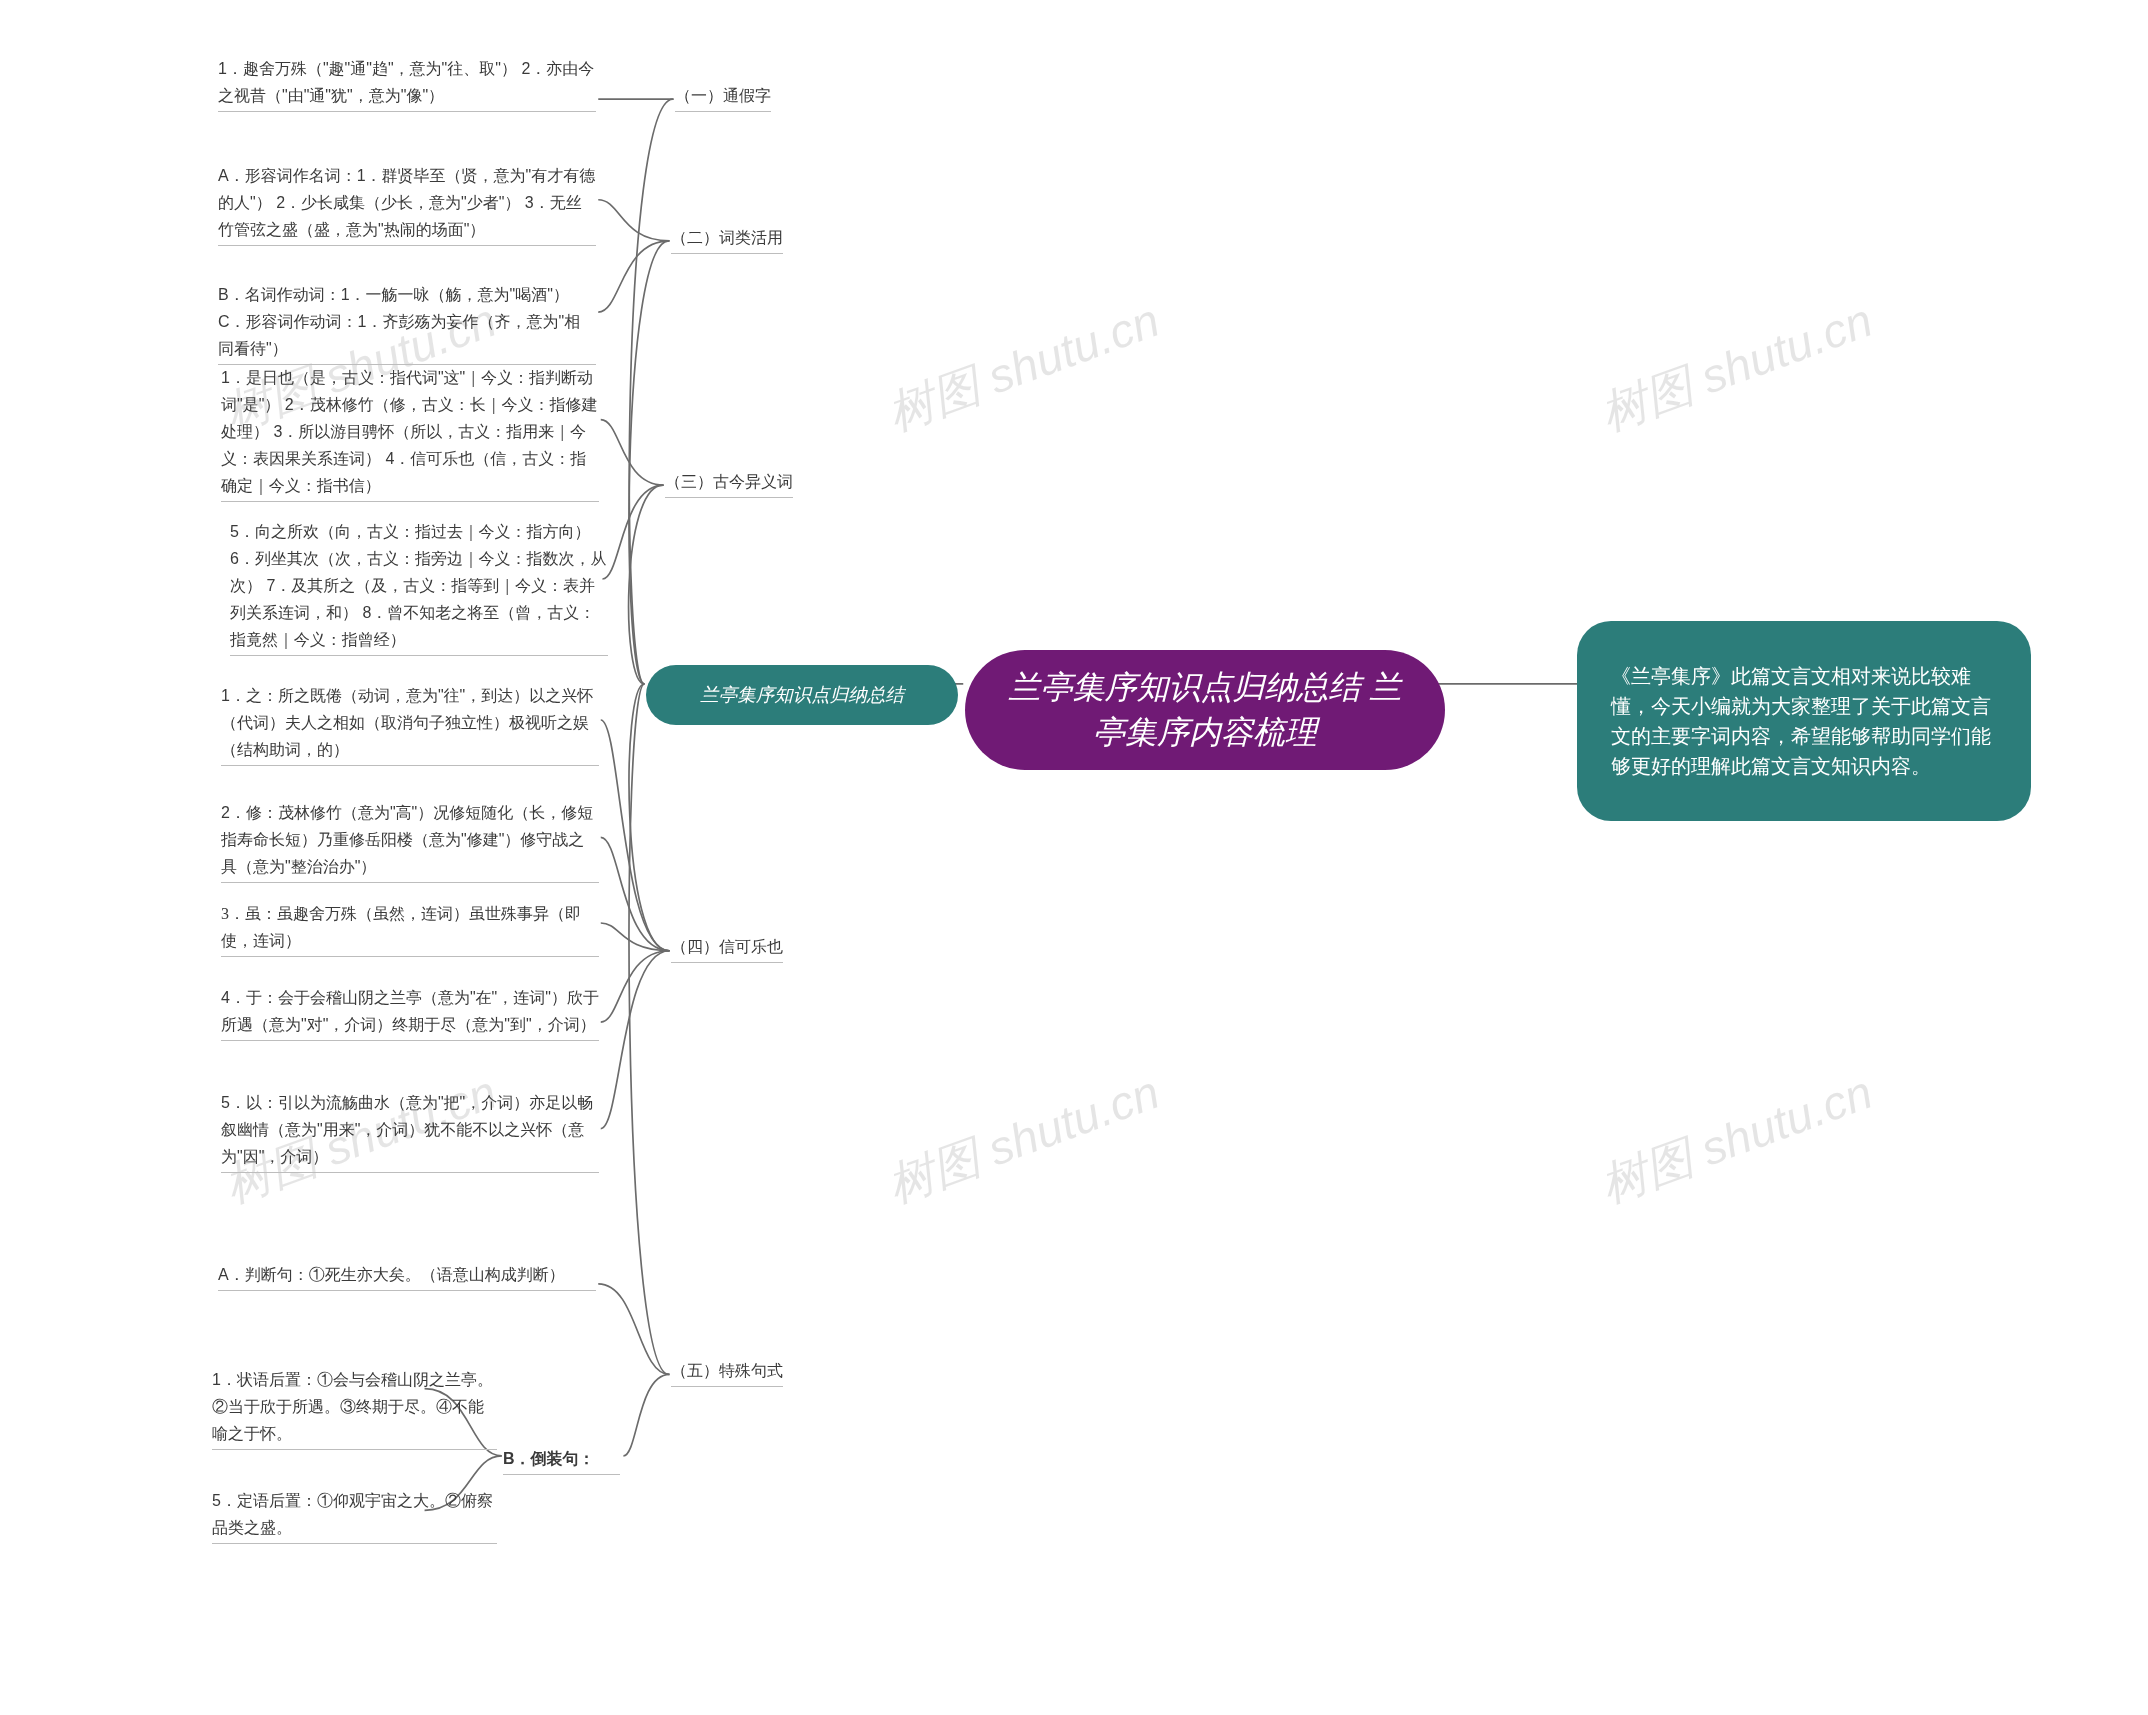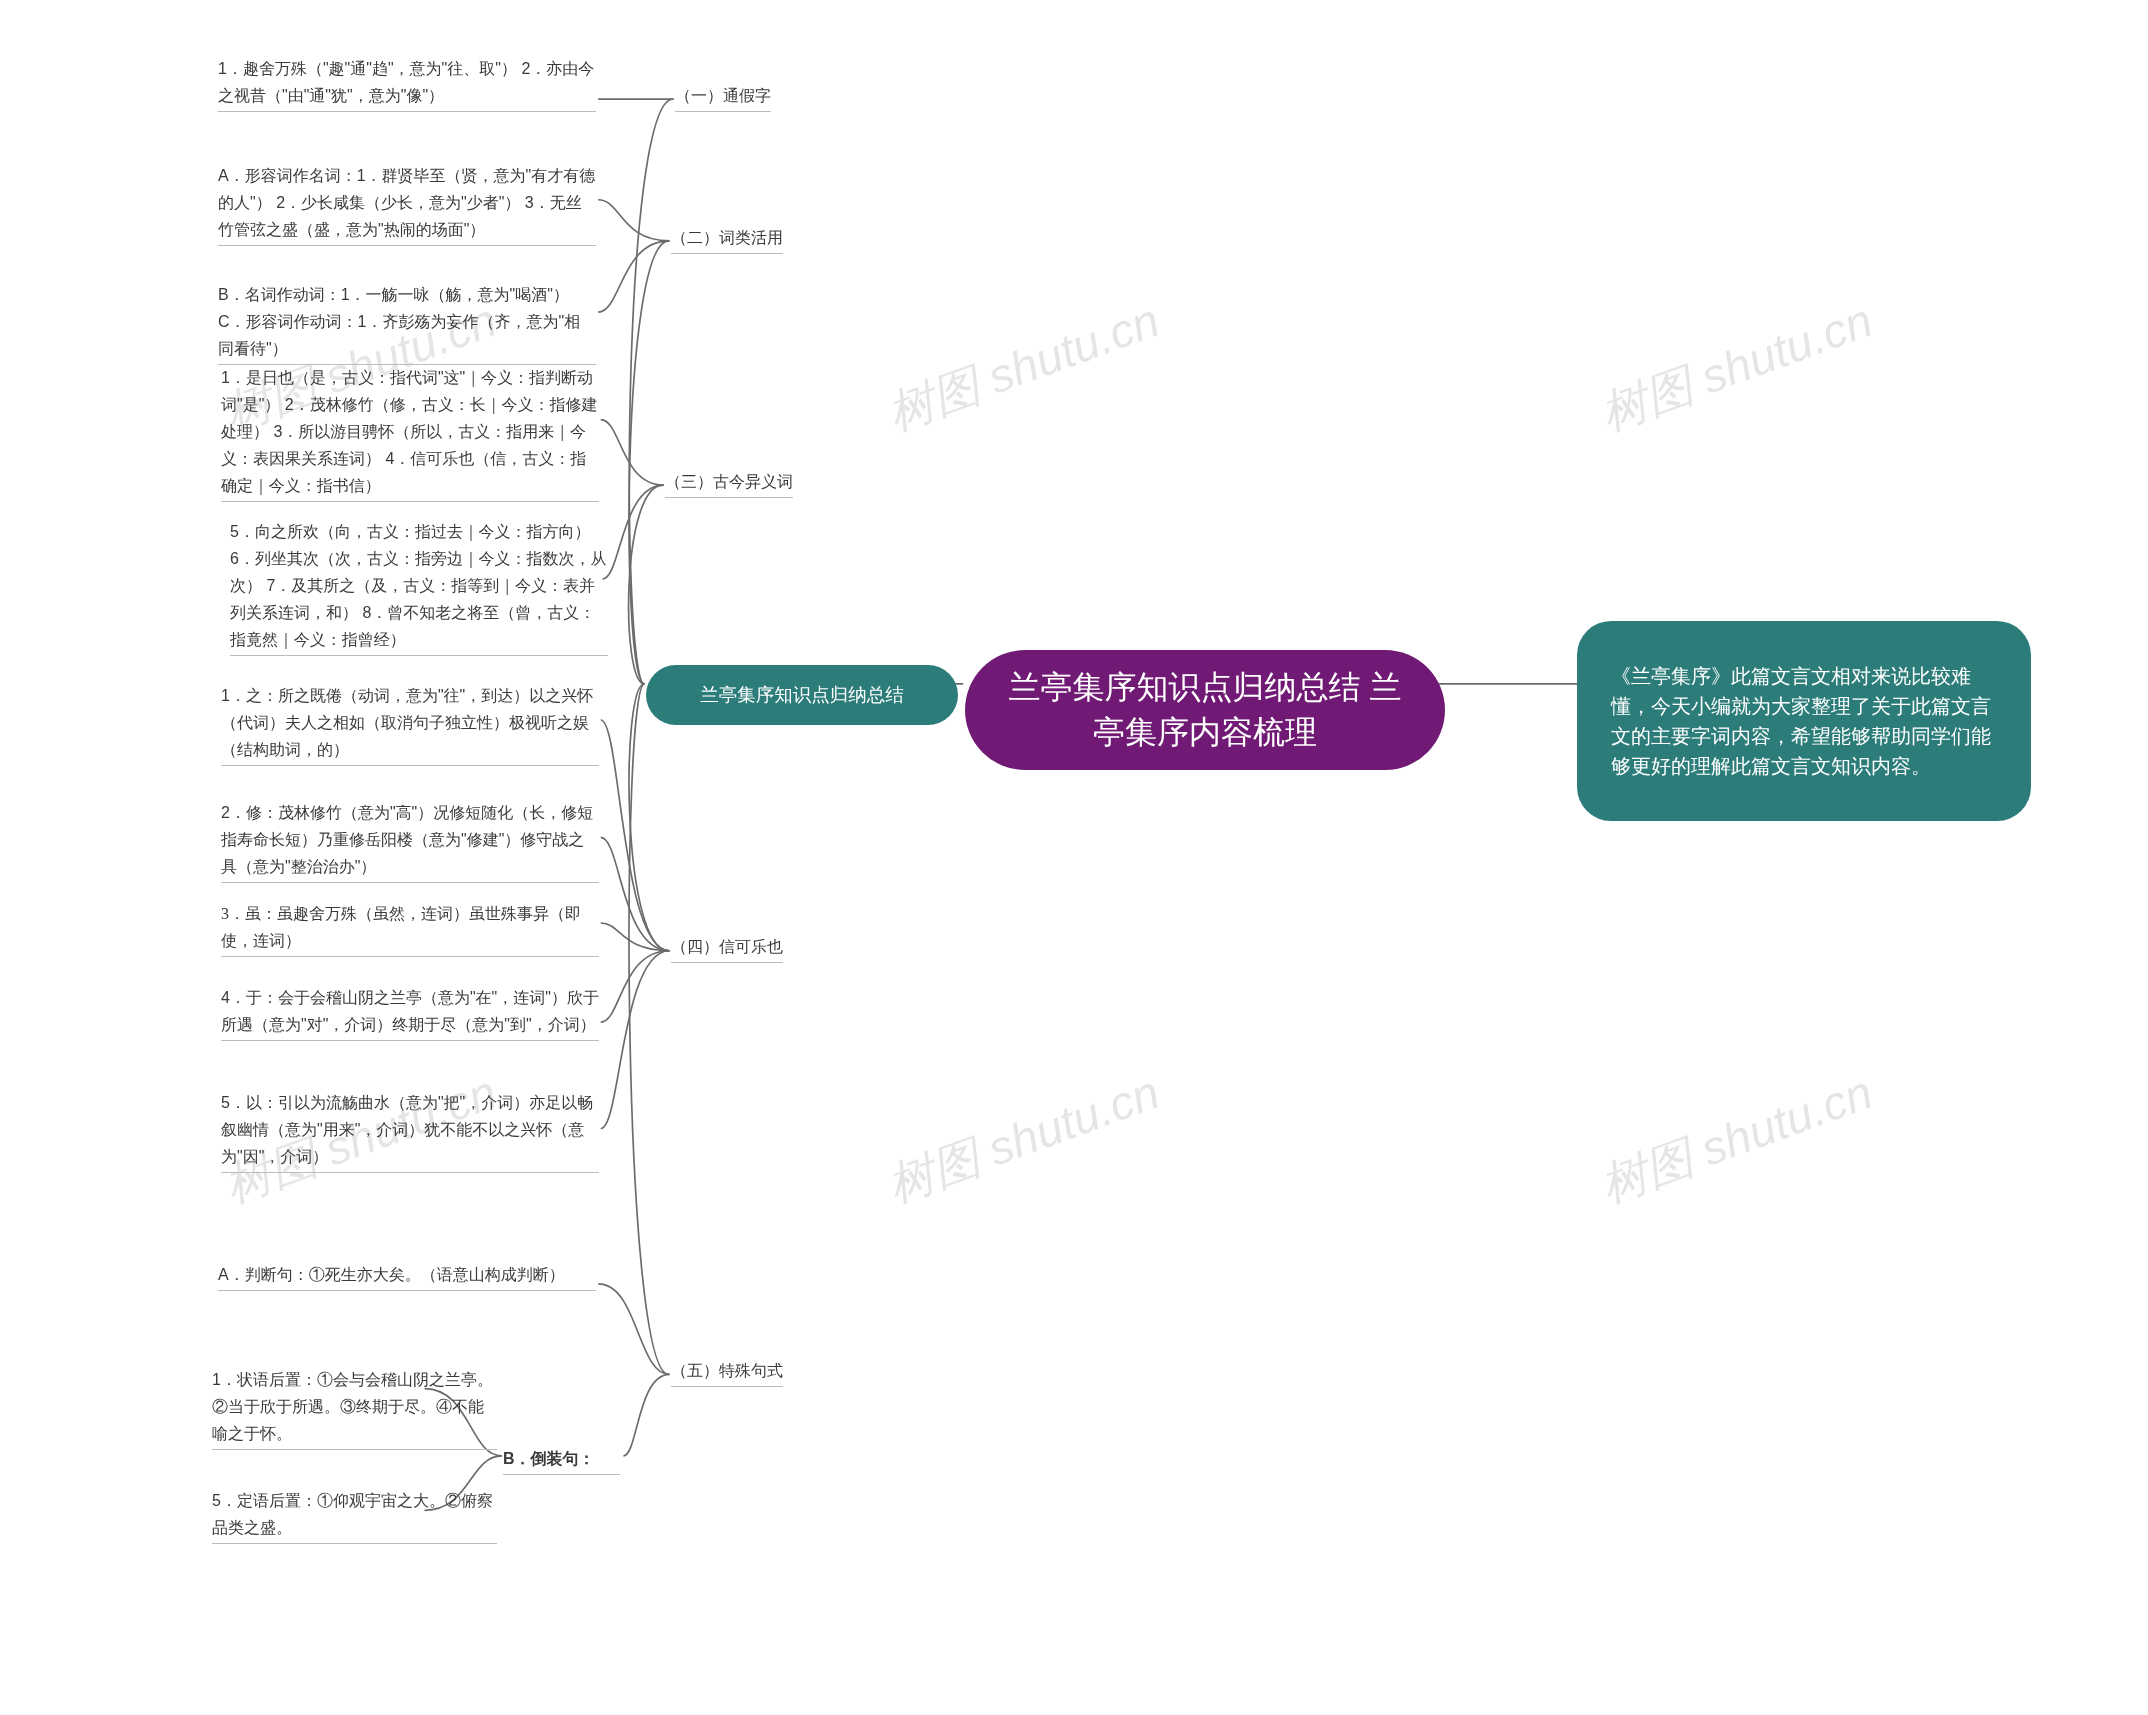--- a/index.html
+++ b/index.html
@@ -32,20 +32,21 @@
   .node {
     position: absolute;
     font-size: 17px;
     line-height: 1.6;
   }
   .pill {
     border-radius: 838px;
     padding: 15px 30px;
     color: #fff;
     text-align: center;
+    font-style: italic;
   }
   .pill-center {
     background: #701a75;
     font-size: 32px;
     line-height: 1.4;
   }
   .pill-teal {
     background: #2c7d7a;
     font-size: 18.5px;
   }

